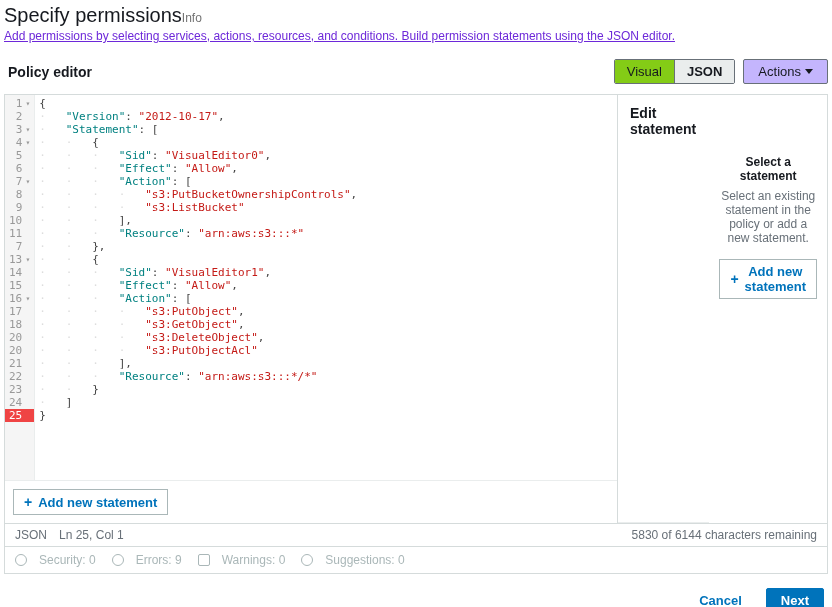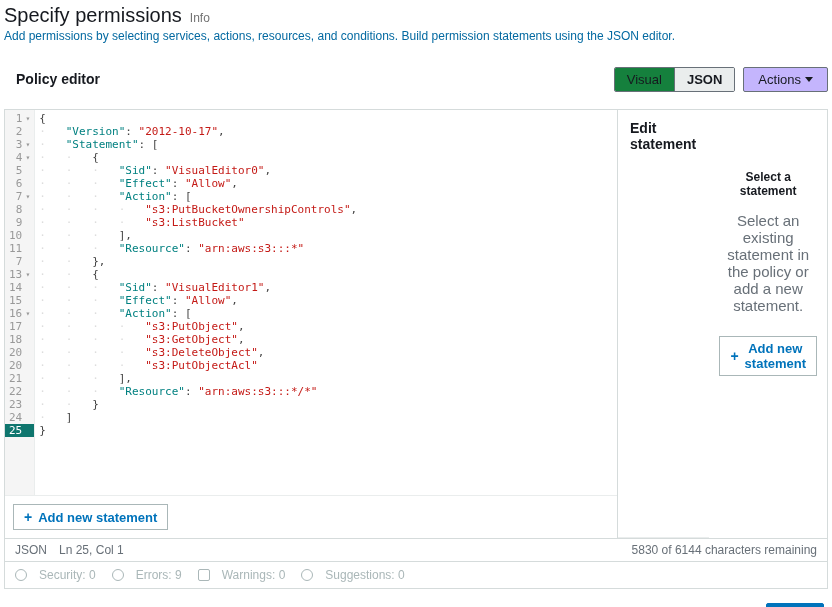--- a/index.html
+++ b/index.html
@@ -4,41 +4,41 @@
 <style>
   * { box-sizing: border-box; }
   body {
     margin: 0;
     font-family: "Amazon Ember", "Helvetica Neue", Arial, sans-serif;
     font-size: 14px;
     color: #16191f;
     background: #fff;
   }
   .page { padding: 0 4px; }
-  .title-row { display: flex; align-items: baseline; gap: 8px; }
+  .title-row { display: flex; align-items: baseline; }
   h1 { font-size: 20px; font-weight: 400; margin: 4px 0 2px 0; color: #16191f; }
   .info-link { color: #737373; font-size: 12px; cursor: pointer; }
-  .subtitle { color: #0369a1; font-size: 12px; margin-bottom: 16px; }
+  .subtitle { color: #6d28d9; font-size: 12px; margin-bottom: 16px; text-decoration: underline; }
   .editor-section { }
   .editor-header {
     display: flex; justify-content: space-between; align-items: center;
     margin-bottom: 10px;
   }
-  .editor-header h2 { font-size: 14px; font-weight: 700; margin: 12px; }
+  .editor-header h2 { font-size: 14px; font-weight: 700; margin: 4px; }
   .header-controls { display: flex; gap: 8px; }
   .btn {
     padding: 4px 14px; border: 1px solid #687078; background: #c4b5fd;
     color: #16191f; font-size: 13px; border-radius: 2px; cursor: pointer;
     display: inline-flex; align-items: center; gap: 4px;
   }
   .btn.primary { background: #0073bb; color: #fff; border-color: #0073bb; font-weight: 700; }
   .btn.link { border: none; background: transparent; color: #0073bb; font-weight: 700; }
   .toggle { display: flex; border: 1px solid #687078; border-radius: 2px; overflow: hidden; }
   .toggle button {
-    border: none; background: #15803d; padding: 4px 12px; font-size: 13px; cursor: pointer;
+    border: none; background: #84cc16; padding: 4px 12px; font-size: 13px; cursor: pointer;
     color: #16191f;
   }
   .toggle button.active { background: #eaeded; font-weight: 700; }
   .toggle button + button { border-left: 1px solid #687078; }
   .caret-down {
     display: inline-block; width: 0; height: 0;
     border-left: 4px solid transparent; border-right: 4px solid transparent;
     border-top: 5px solid #16191f;
   }
   .editor-wrapper {
@@ -53,21 +53,21 @@
   .code-area {
     flex: 1; display: flex; overflow: auto; font-family: Consolas, Menlo, monospace;
     font-size: 11px; line-height: 13px;
   }
   .gutter {
     background: #f5f5f5; color: #999; text-align: right;
     padding: 2px 4px; user-select: none; border-right: 1px solid #eaeded;
     min-width: 30px;
   }
   .gutter .ln { display: flex; justify-content: flex-end; align-items: center; gap: 2px; height: 13px; }
-  .gutter .ln.selected { background: #0f766e; color: #fff; margin: 0 -4px; padding: 0 4px; }
+  .gutter .ln.selected { background: #ef4444; color: #fff; margin: 0 -4px; padding: 0 4px; }
   .fold { color: #999; font-size: 8px; width: 6px; display: inline-block; }
   .code-lines { padding: 2px 4px; white-space: pre; flex: 1; }
   .code-lines .row { height: 13px; }
   .indent { color: #ddd; }
   .kq { color: #008080; }
   .sv { color: #c41a16; }
   .p { color: #444; }
 
   .bottom-bar1 {
     border-top: 1px solid #eaeded; padding: 8px;
@@ -96,24 +96,23 @@
     display: flex; flex-direction: row;
   }
   .side-header {
     padding: 10px 12px; border-bottom: 1px solid #eaeded;
     font-size: 14px; font-weight: 700;
   }
   .side-body {
     flex: 1; display: flex; flex-direction: column; align-items: center;
     justify-content: flex-start; padding-top: 60px; padding-left: 10px; padding-right: 10px;
     text-align: center;
-    gap: 8px;
   }
   .side-body .st-title { font-size: 12px; font-weight: 700; margin-bottom: 6px; }
-  .side-body .st-desc { font-size: 15px; color: #687078; margin-bottom: 14px; }
+  .side-body .st-desc { font-size: 12px; color: #687078; margin-bottom: 14px; }
 
   .footer {
     display: flex; justify-content: flex-end; gap: 10px;
     padding: 14px 4px;
   }
 
   .icon-shield, .icon-x, .icon-tri, .icon-bulb {
     display: inline-block; width: 12px; height: 12px;
     border: 1px solid #aab7b8; border-radius: 50%;
   }

